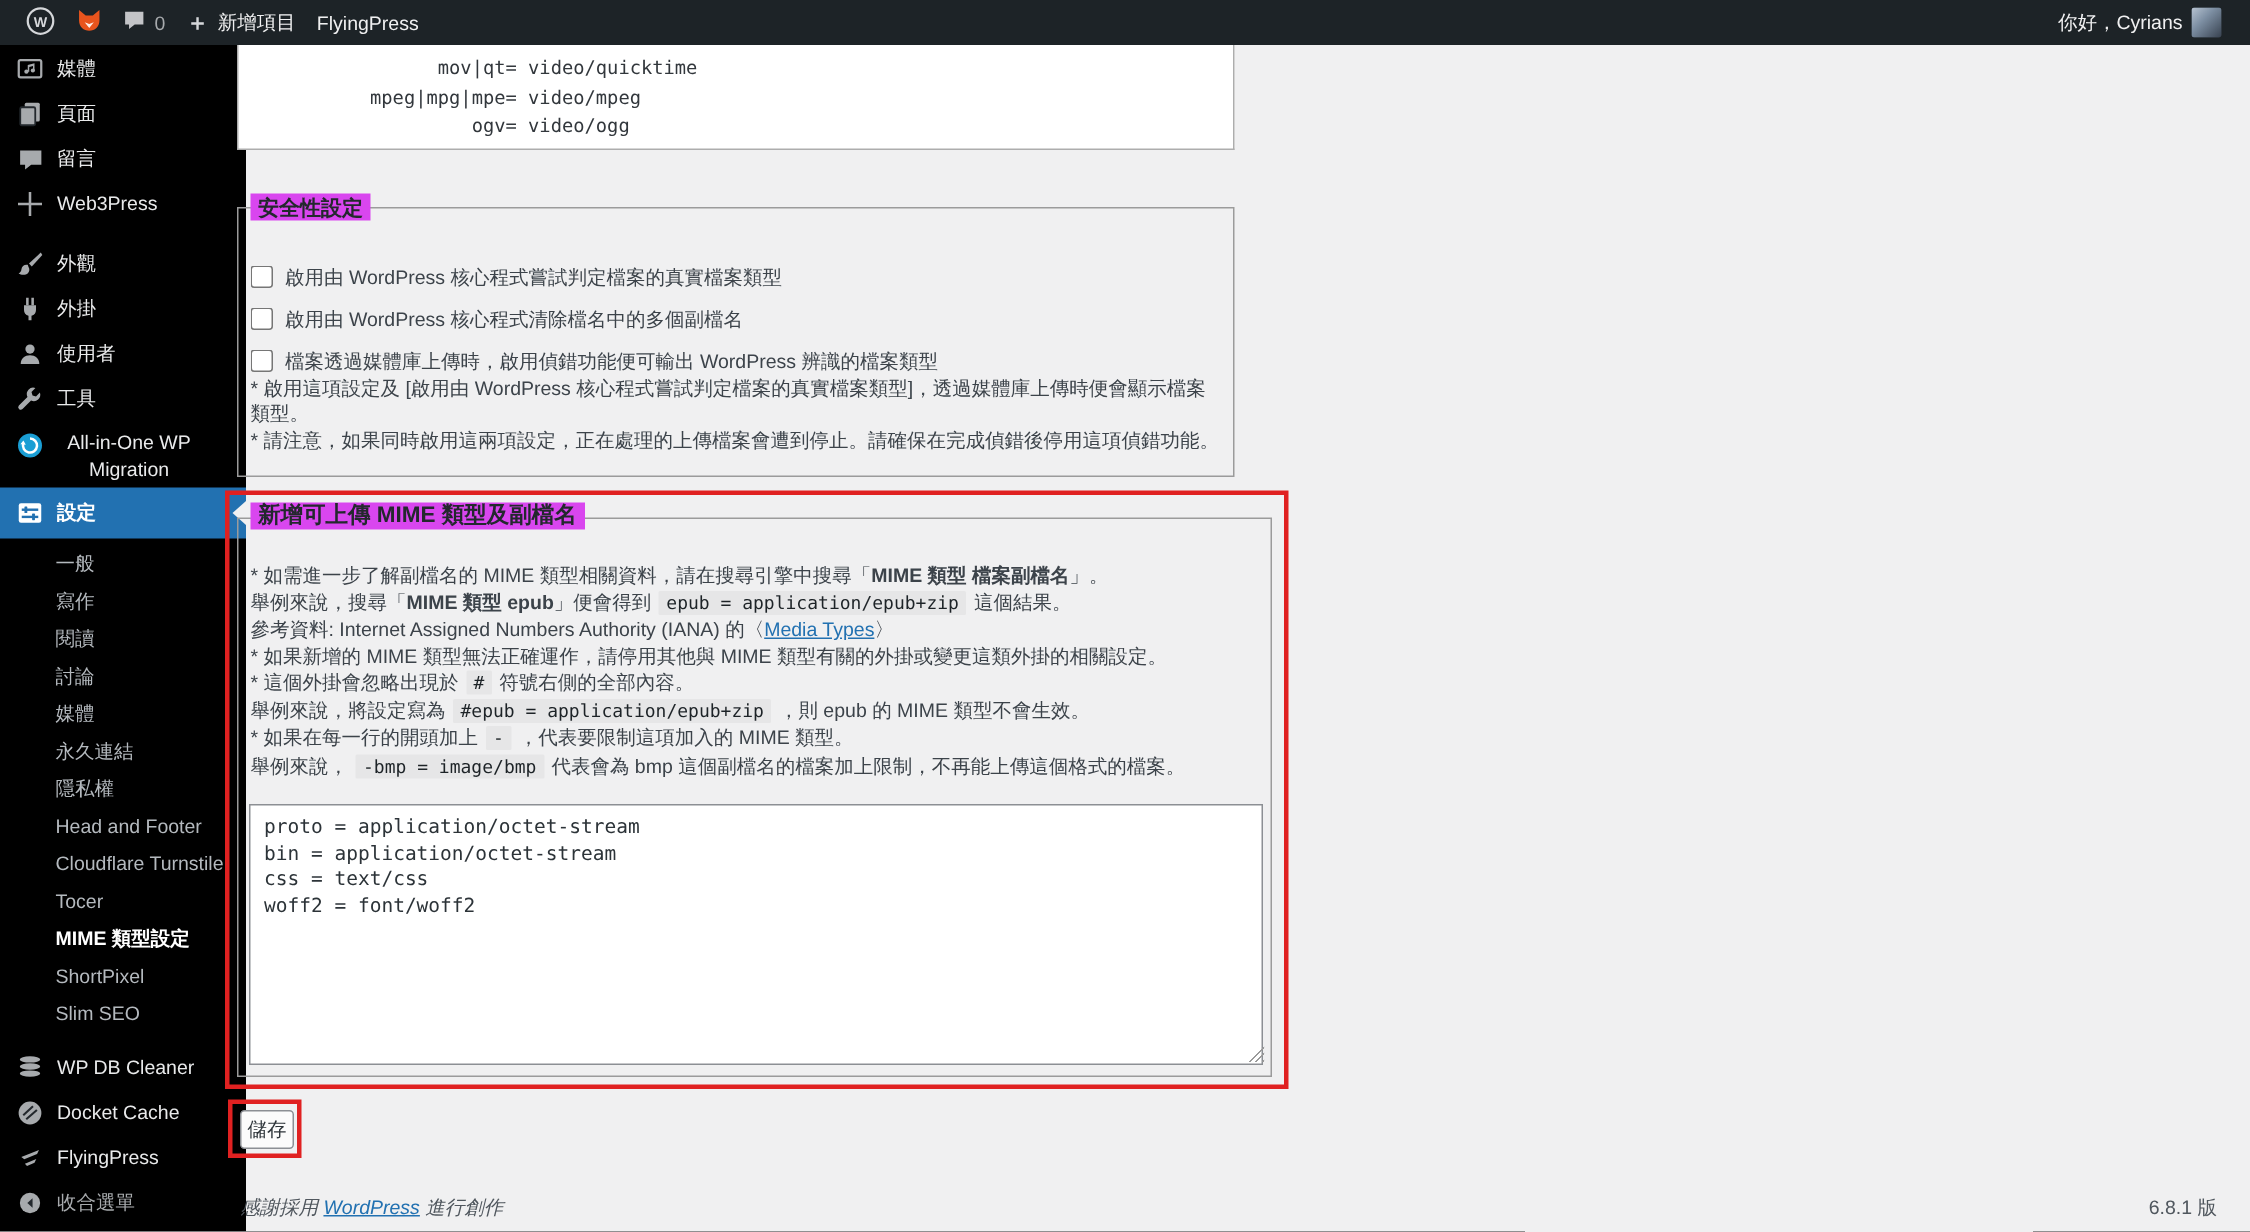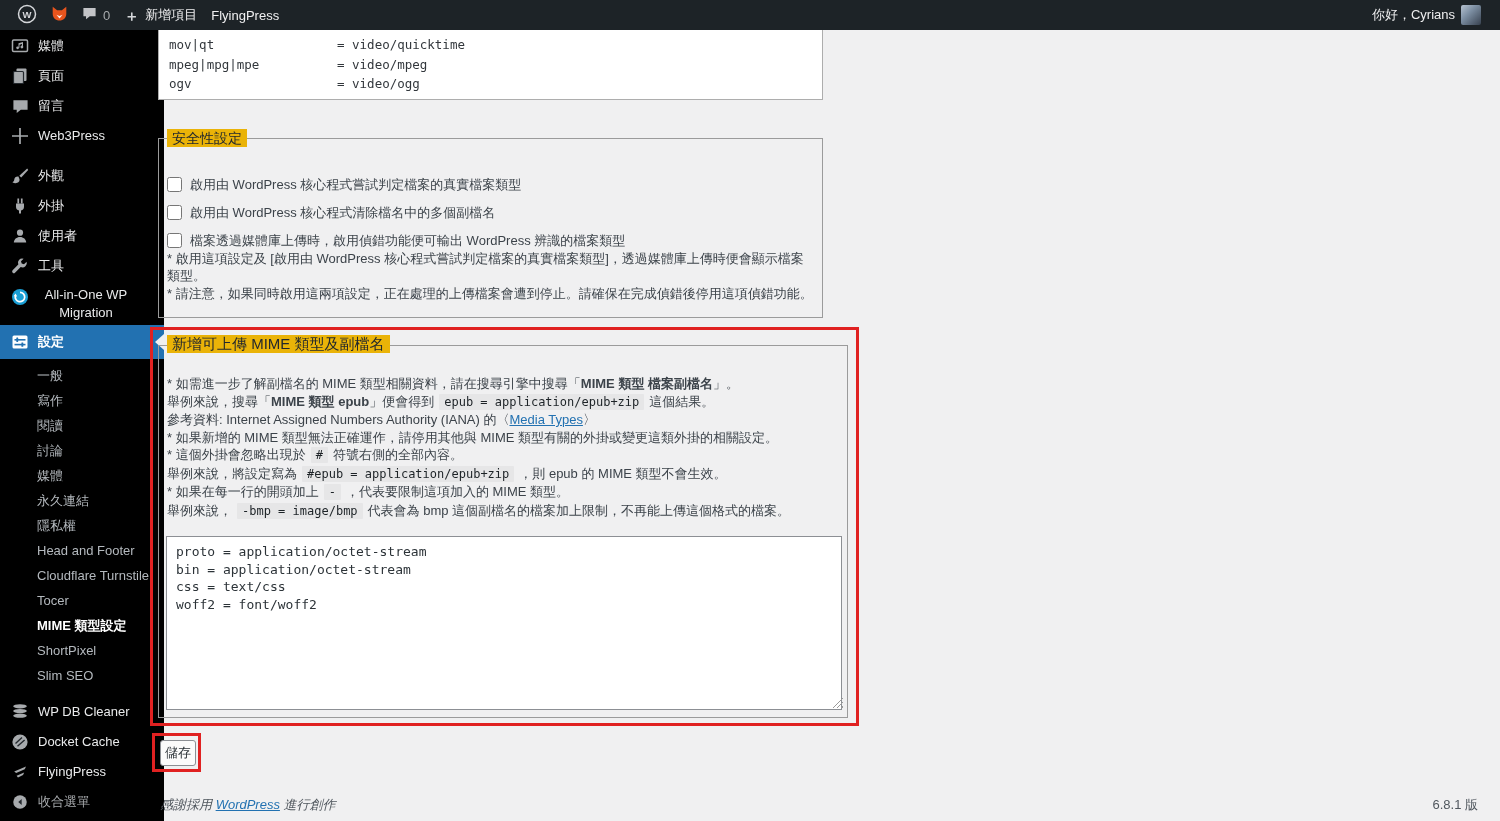--- a/index.html
+++ b/index.html
@@ -52,27 +52,27 @@
   .smi.current { color:#fff; font-weight:bold; }
   .collapse-item .lbl { color:#a7aaad; }
   
   .mime-list-box {
     position:absolute; left:158px; top:30px; width:665px; height:70px;
     background:#fff; border:1px solid #adadad; border-top:none; overflow:hidden;
     cursor:default;
   }
   .mime-rows { padding:5px 0 0 10px; font-family:"DejaVu Sans Mono","Liberation Mono",monospace; font-size:12.5px; color:#32373c; }
   .mime-row { height:19.5px; line-height:19.5px; white-space:nowrap; }
-  .mime-row .ext { display:inline-block; width:168px; }
+  .mime-row .ext { display:inline-block; width:168px;text-align:right; }
   .fieldset {
     position:absolute; border:1px solid #9b9b9b; background:transparent;
   }
   .legend {
-    position:absolute; top:-10px; left:8px; background:#eab308; padding:0 5px;
-    font-weight:normal; color:#23282d; font-size:14px; line-height:18px; white-space:nowrap;
+    position:absolute; top:-10px; left:8px; background:#d946ef; padding:0 5px;
+    font-weight:bold; color:#23282d; font-size:14px; line-height:18px; white-space:nowrap;
   }
   .legend.big { font-size:15px; top:-11px; }
   
   .fs-security { left:158px; top:138px; width:665px; height:180px; }
   .sec-body { padding:25px 8px 0 8px; }
   .sec-intro { line-height:17px; }
   .cb-row { display:flex; align-items:flex-start; gap:8px; line-height:16px; }
   .cb-row input[type=checkbox] { width:15px; height:15px; margin-top:0; accent-color:#fff; cursor:pointer; }
   .cb1 { margin-top:13px; } .cb2 { margin-top:12px; } .cb3 { margin-top:12px; }
   .sec-note { line-height:17px; margin-top:1px; }

